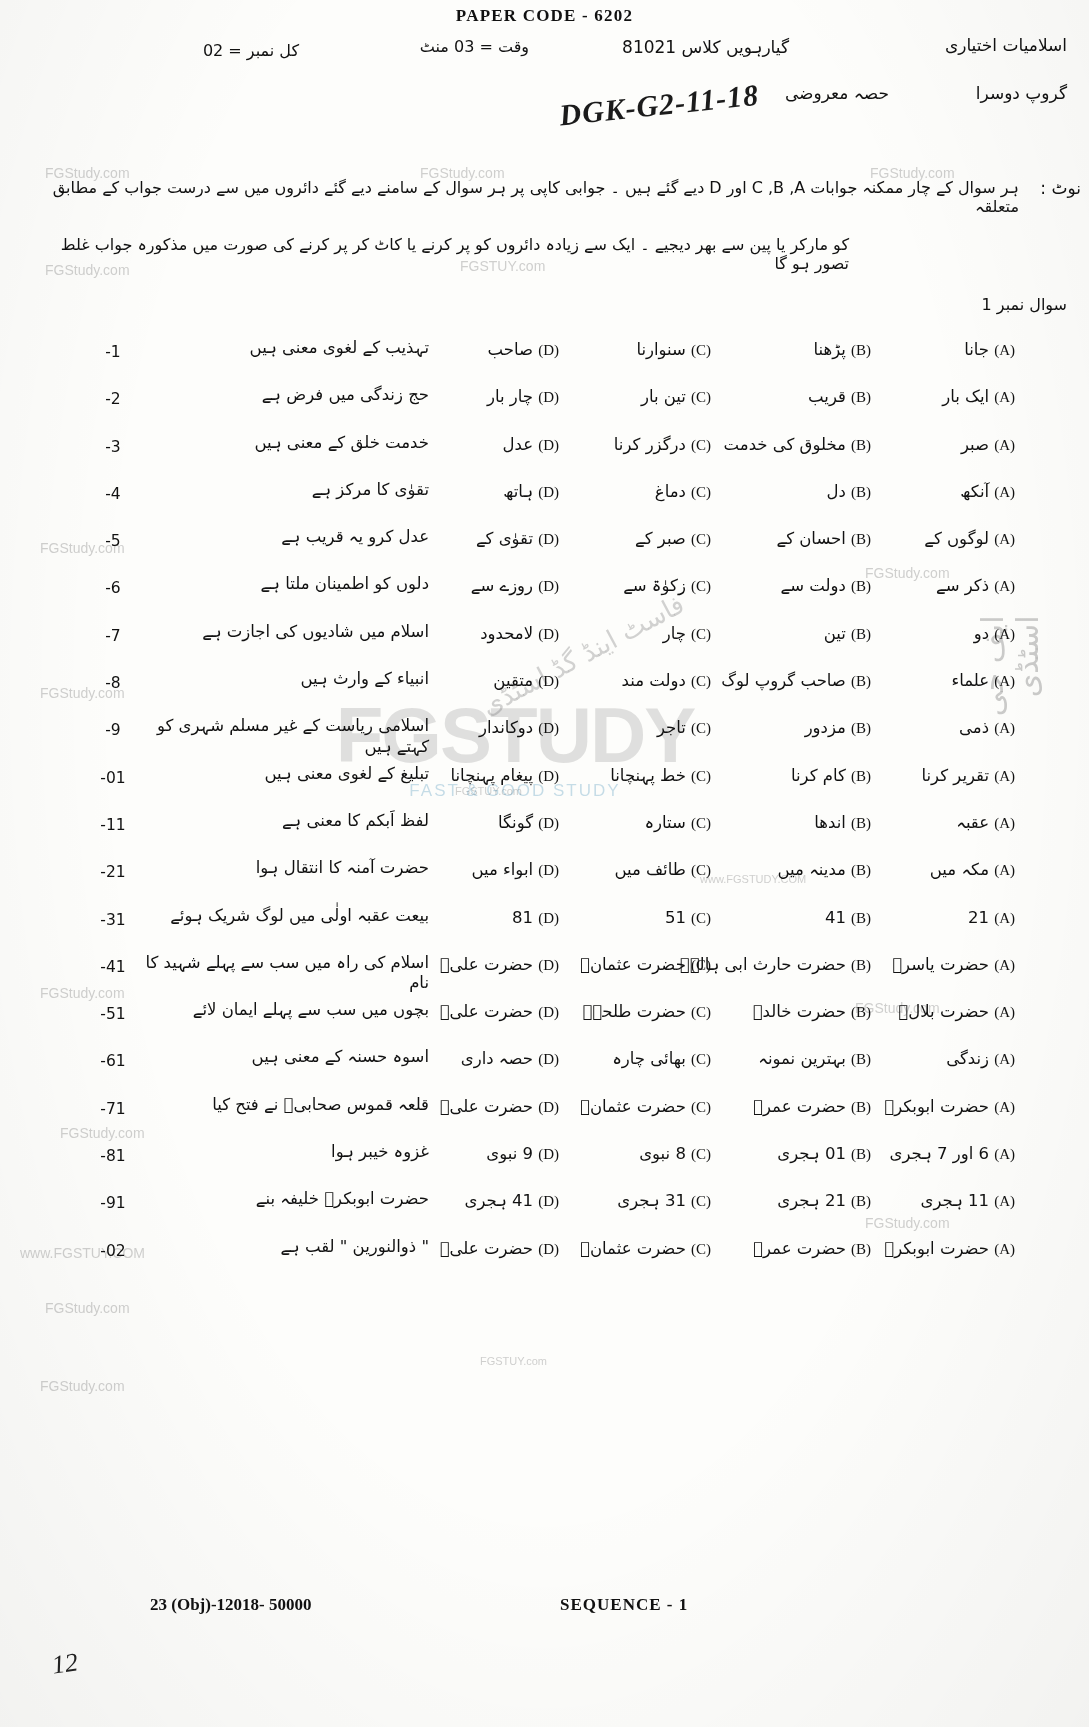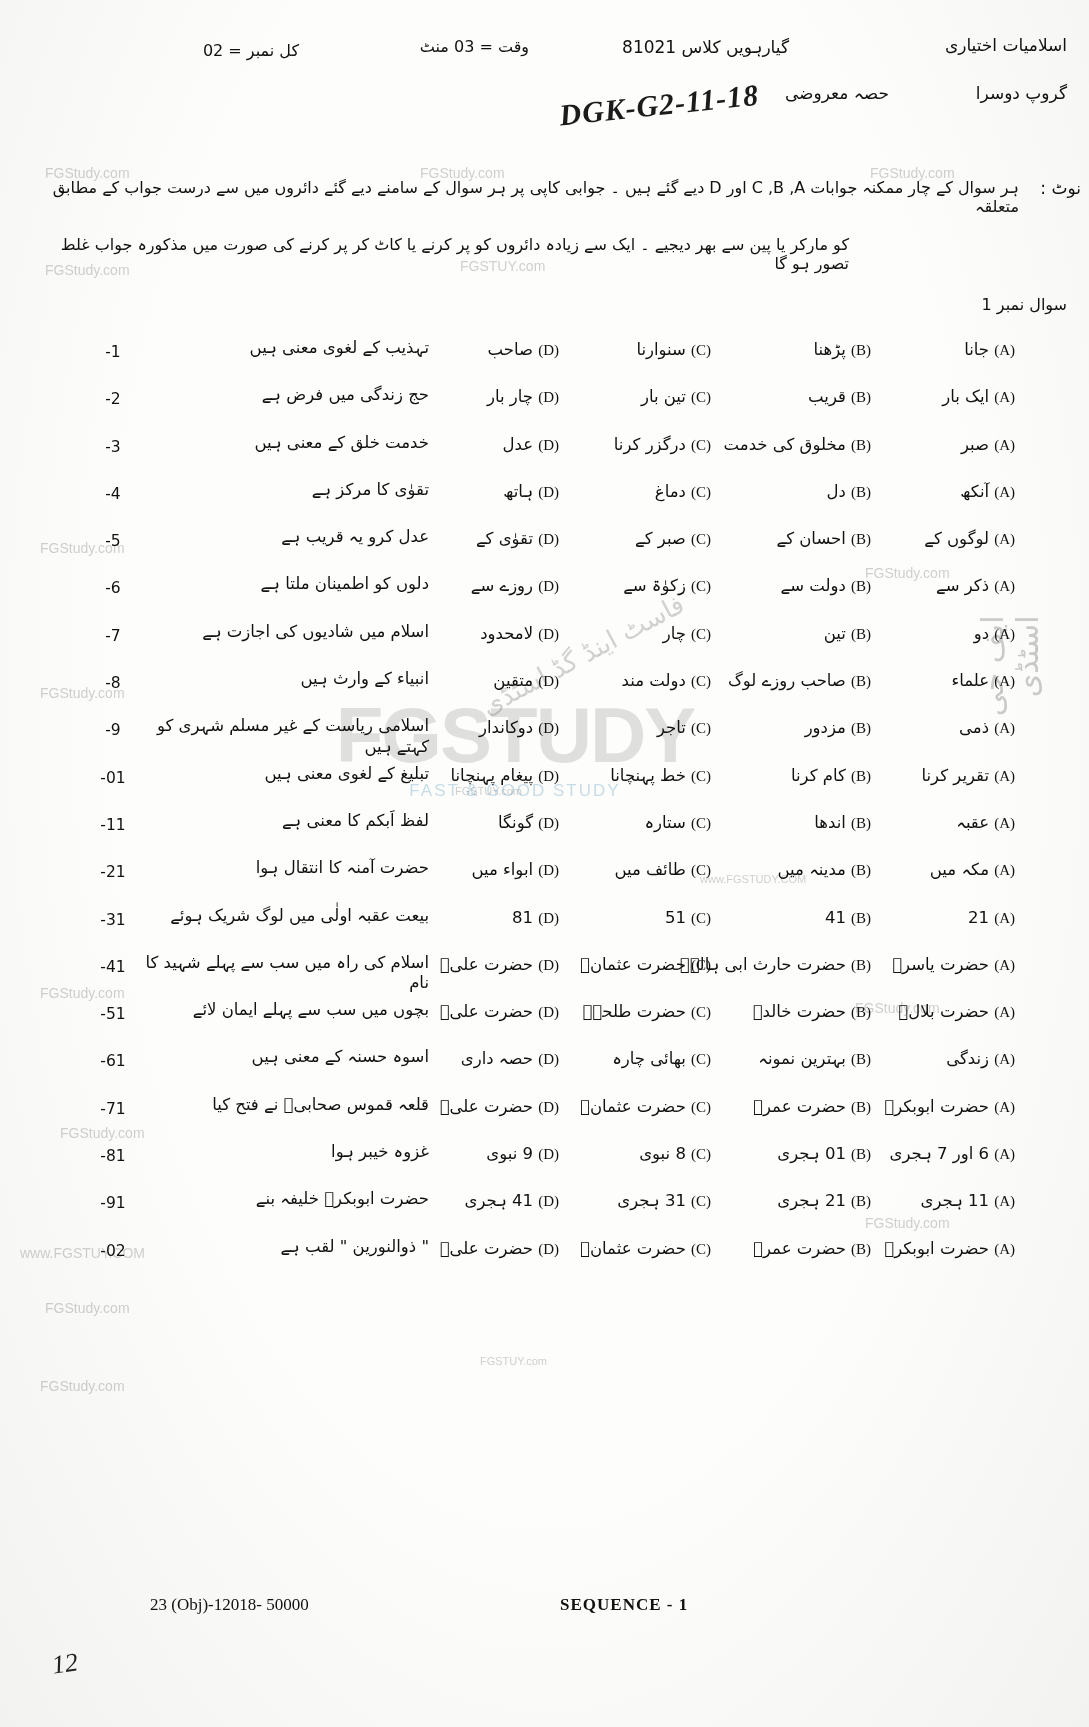--- a/index.html
+++ b/index.html
@@ -195,21 +195,21 @@
   .ob { right: 218px; }
   .oc { right: 378px; }
   .od { right: 530px; }
 
   
   .footer-left {
     position: absolute;
     left: 150px;
     bottom: 112px;
     font-family: "Liberation Serif", serif;
-    font-weight: normal;
+    font-weight: bold;
     font-size: 17px;
   }
   .footer-center {
     position: absolute;
     left: 560px;
     bottom: 112px;
     font-family: "Liberation Serif", serif;
     font-weight: bold;
     font-size: 17px;
     letter-spacing: 1px;
@@ -276,20 +276,21 @@
     direction: rtl;
     transform: rotate(-28deg);
     pointer-events: none;
   }
 </style>
 </head>
 <body>
 
 <div class="page">
 
+  <div class="paper-code">PAPER CODE  -  6202</div>
 
   <div class="hdr">
     <div class="right-title urdu">اسلامیات اختیاری</div>
     <div class="class-line urdu">گیارہویں کلاس 12018</div>
     <div class="time-line urdu">وقت = 30 منٹ</div>
     <div class="marks-line urdu">کل نمبر = 20</div>
     <div class="group-line urdu">گروپ دوسرا</div>
     <div class="objective-line urdu">حصہ معروضی</div>
   </div>
 
@@ -396,21 +397,21 @@
           <div class="opt ob"><span class="lab">(B)</span> <span class="val urdu">تین</span></div>
           <div class="opt oc"><span class="lab">(C)</span> <span class="val urdu">چار</span></div>
           <div class="opt od"><span class="lab">(D)</span> <span class="val urdu">لامحدود</span></div>
         </div>
       </div>
       <div class="qrow">
         <div class="qnum urdu">8-</div>
         <div class="qtext urdu">انبیاء کے وارث ہیں</div>
         <div class="opts">
           <div class="opt oa"><span class="lab">(A)</span> <span class="val urdu">علماء</span></div>
-          <div class="opt ob"><span class="lab">(B)</span> <span class="val urdu">صاحب روزے لوگ</span></div>
+          <div class="opt ob"><span class="lab">(B)</span> <span class="val urdu">صاحب گروپ لوگ</span></div>
           <div class="opt oc"><span class="lab">(C)</span> <span class="val urdu">دولت مند</span></div>
           <div class="opt od"><span class="lab">(D)</span> <span class="val urdu">متقین</span></div>
         </div>
       </div>
       <div class="qrow">
         <div class="qnum urdu">9-</div>
         <div class="qtext urdu">اسلامی ریاست کے غیر مسلم شہری کو کہتے ہیں</div>
         <div class="opts">
           <div class="opt oa"><span class="lab">(A)</span> <span class="val urdu">ذمی</span></div>
           <div class="opt ob"><span class="lab">(B)</span> <span class="val urdu">مزدور</span></div>

